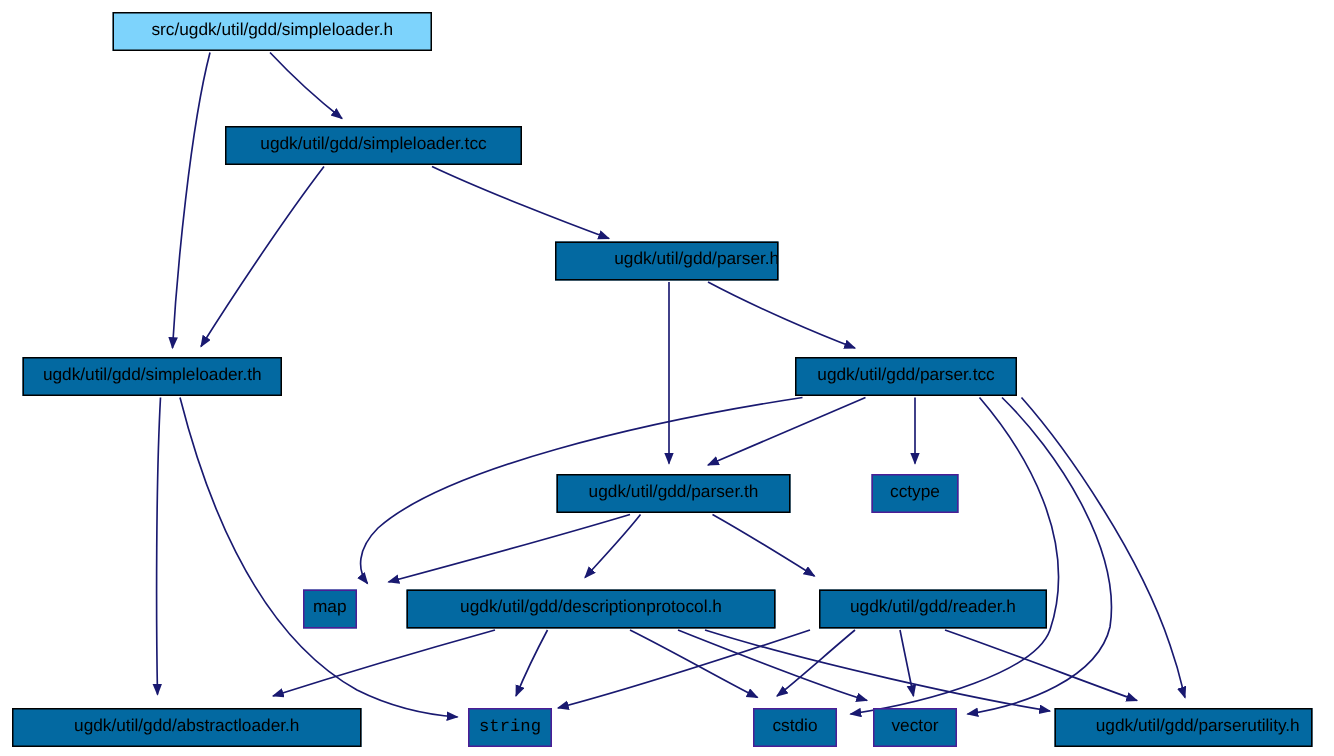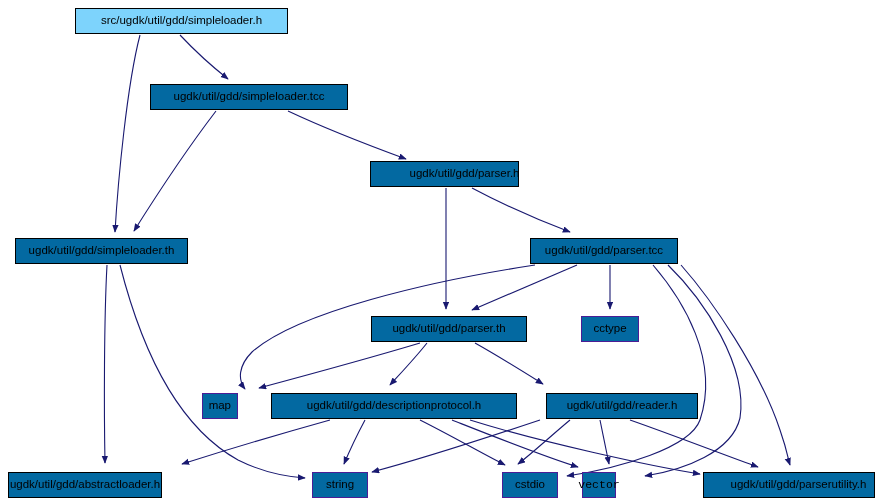--- a/index.html
+++ b/index.html
@@ -77,29 +77,29 @@
       </div>
       <div class="node dim" style="left: 202px; top: 393px; width: 36px; height: 26px; justify-content: flex-end;">
         <span>map</span>
       </div>
       <div class="node solid" style="left: 271px; top: 393px; width: 246px; height: 26px;">
         <span>ugdk/util/gdd/descriptionprotocol.h</span>
       </div>
       <div class="node solid" style="left: 522px; top: 393px; width: 152px; height: 26px; margin-left: 24px;">
         <span>ugdk/util/gdd/reader.h</span>
       </div>
-      <div class="node solid" style="left: 8px; top: 472px; width: 154px; height: 26px;">
+      <div class="node solid" style="left: 8px; top: 472px; width: 233px; height: 26px;">
         <span>ugdk/util/gdd/abstractloader.h</span>
       </div>
-      <div class="node dim" style="left: 312px; top: 472px; width: 56px; height: 26px;">
+      <div class="node dim" style="left: 312px; top: 472px; width: 56px; height: 26px; font-family: Liberation Mono, monospace;">
         <span>string</span>
       </div>
       <div class="node dim" style="left: 502px; top: 472px; width: 56px; height: 26px;">
         <span>cstdio</span>
       </div>
-      <div class="node dim" style="left: 582px; top: 472px; width: 34px; height: 26px; font-family: Liberation Mono, monospace;">
+      <div class="node dim" style="left: 582px; top: 472px; width: 56px; height: 26px;">
         <span>vector</span>
       </div>
       <div class="node solid" style="left: 703px; top: 472px; width: 172px; height: 26px; padding-left: 19px;">
         <span>ugdk/util/gdd/parserutility.h</span>
       </div>
     </div>
 </div>
 
 </body></html>

